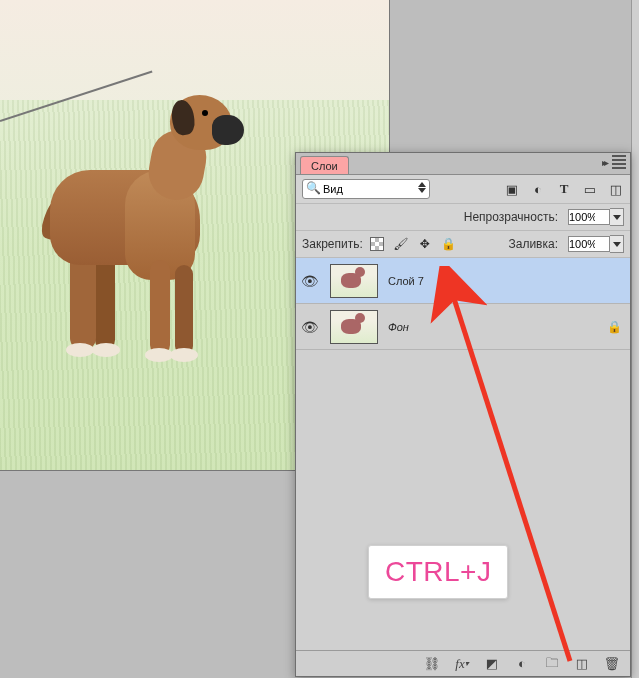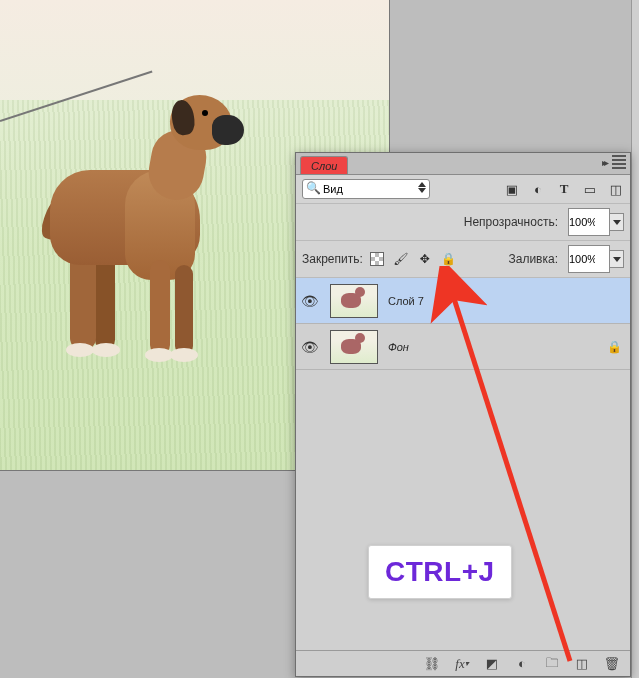--- a/index.html
+++ b/index.html
@@ -72,25 +72,24 @@
   }
   .panel-tabbar {
     height: 22px;
     display:flex; align-items:flex-end;
     background:#bfbfbf;
     border-bottom:1px solid #8a8a8a;
     position:relative;
   }
   .panel-tab {
     margin-left:4px; padding:3px 10px 2px;
-    background:#ef4444;
+    background:#fca5a5;
     border:1px solid #8a8a8a; border-bottom:none;
     border-radius:3px 3px 0 0;
     font-size:11px;
-    font-style:italic;
   }
   .panel-menu { position:absolute; right:4px; top:2px; display:flex; gap:6px; align-items:center;}
   .double-chev { font-size:10px; letter-spacing:-3px; color:#444; cursor:pointer;}
   .burger { width:14px; display:flex; flex-direction:column; gap:2px; cursor:pointer;}
   .burger span{height:2px; background:#555;}
 
   .row {
     display:flex; align-items:center;
     padding: 4px 6px;
     border-bottom:1px solid #bbb;
@@ -118,21 +117,21 @@
 
   .filter-icons { margin-left:auto; display:flex; gap:10px; color:#333; }
   .ficon { width:16px; height:16px; display:flex; align-items:center; justify-content:center; font-size:13px; cursor:pointer;}
 
   
   .blend-wrap { position:relative; flex:0 0 150px;}
   .blend-wrap .select { padding-left:6px; }
   .lbl { font-size:12px; color:#333; }
   .pct-box { display:flex; align-items:center; margin-left:4px;}
   .pct-input {
-    width:42px; height:28px; background:#fff; border:1px solid #8a8a8a;
+    width:42px; height:16px; background:#fff; border:1px solid #8a8a8a;
     font-size:11px; text-align:left; padding-right:14px;
   }
   .pct-btn {
     width:14px; height:18px; border:1px solid #8a8a8a; border-left:none;
     background:#e7e7e7; display:flex; align-items:center; justify-content:center;
   }
 
   
   .lock-icons { display:flex; gap:8px; align-items:center; }
   .licon { width:16px; height:16px; display:flex; align-items:center; justify-content:center; cursor:pointer; font-size:12px;}
@@ -175,21 +174,21 @@
   .ftool { width:16px; height:16px; display:flex; align-items:center; justify-content:center; cursor:pointer; font-size:13px;}
 
   
   .annot-box {
     position:absolute; left:368px; top:545px;
     background:#fff; border:1px solid #d0d0d0; border-radius:3px;
     padding:10px 16px;
     box-shadow:0 1px 4px rgba(0,0,0,.15);
     font-family: Arial, sans-serif;
   }
-  .annot-text { color:#6d28d9; font-size:28px; letter-spacing:.5px;font-weight:bold;}
+  .annot-text { color:#ec4899; font-size:28px; letter-spacing:.5px;}
   .arrow {
     position:absolute; left:420px; top:266px;
     width:180px; height:400px; pointer-events:none;
   }
 </style>
 </head>
 <body>
 
 <div class="canvas">
   <div class="photo">

